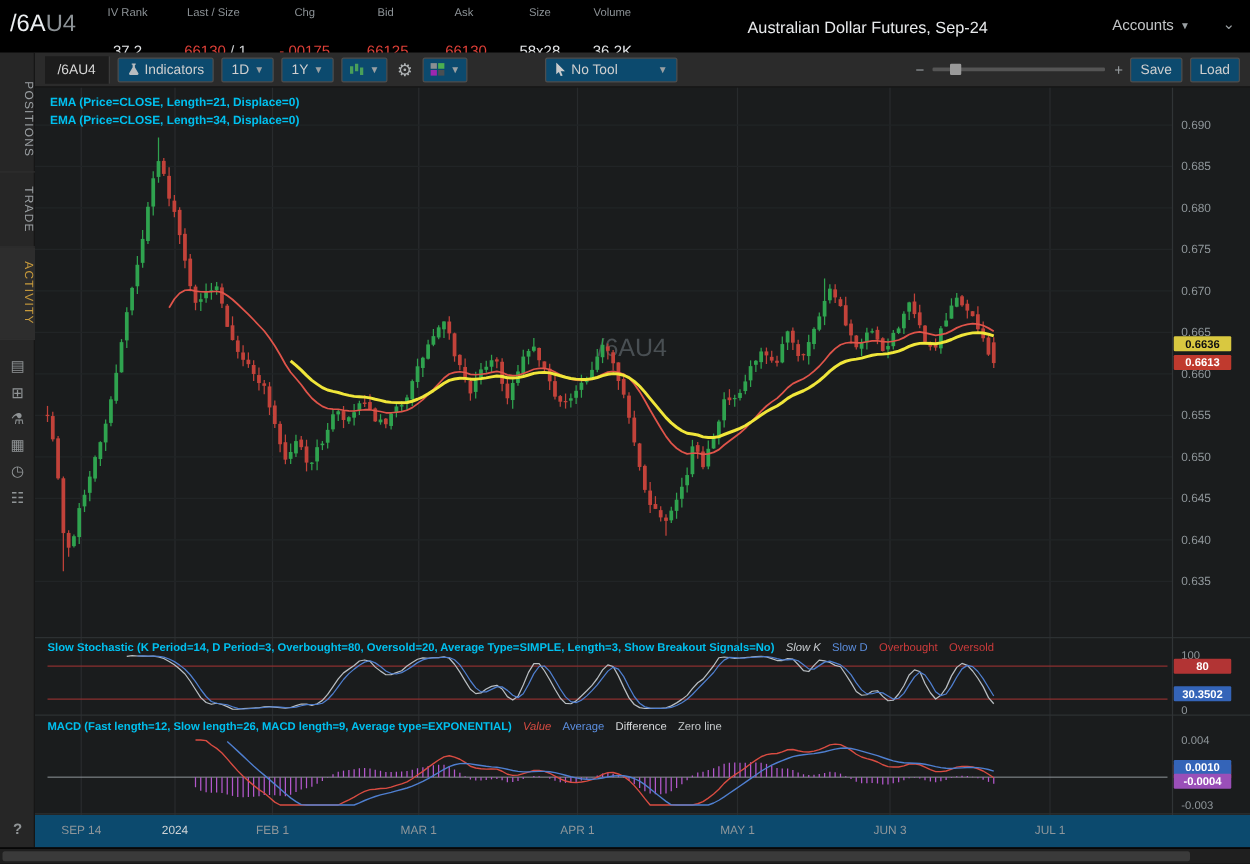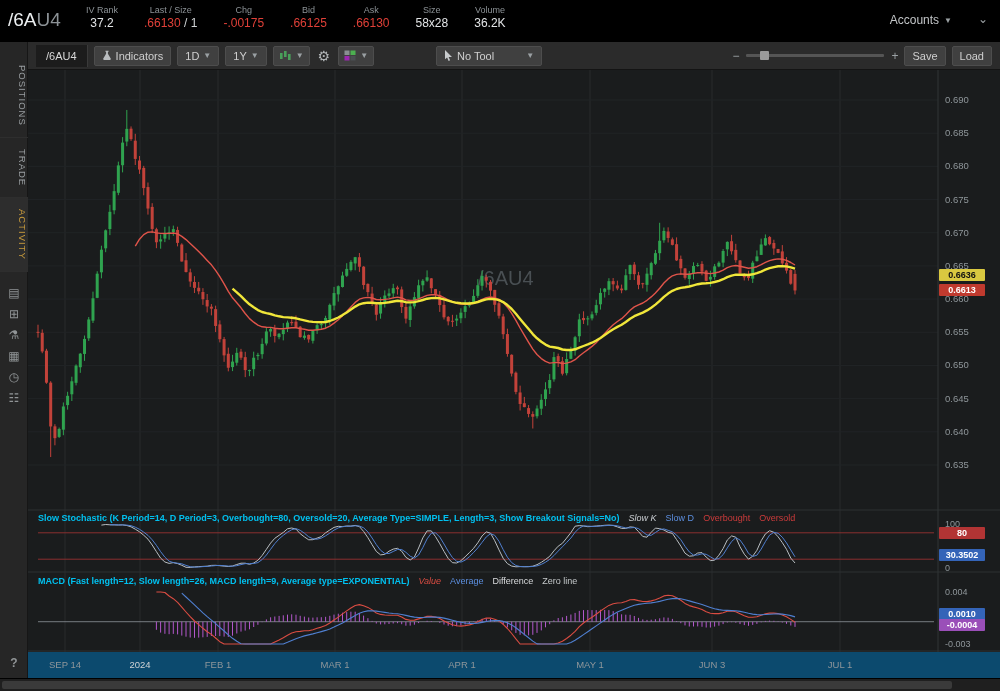--- a/index.html
+++ b/index.html
@@ -4,41 +4,41 @@
 <style>
   html,body{margin:0;padding:0;}
   body{width:1000px;height:691px;background:#000;font-family:"Liberation Sans",sans-serif;position:relative;overflow:hidden;-webkit-font-smoothing:antialiased;}
 
   
   .header{position:absolute;left:0;top:0;width:1000px;height:42px;background:#000;}
   .symbol{position:absolute;left:8px;top:9px;font-size:19px;color:#eceff1;}
   .symbol .suffix{color:#8c9296;}
   .hfields{position:absolute;left:86px;top:5px;display:flex;gap:26px;}
   .hf-col{text-align:center;}
-  .hf-label{font-size:9px;color:#8c9296;margin-bottom:1px;white-space:nowrap;}
+  .hf-label{font-size:9px;color:#8c9296;margin-bottom:19px;white-space:nowrap;}
   .hf-value{font-size:12px;color:#e2e4e6;white-space:nowrap;}
   .hf-value.red{color:#e04038;}
   .hf-value .dim{color:#cfd2d4;}
   .desc{position:absolute;left:598px;top:14px;font-size:13px;color:#e8eaec;white-space:nowrap;}
   .accounts{position:absolute;right:48px;top:13px;font-size:12px;color:#c2c5c7;display:flex;align-items:center;gap:5px;cursor:default;}
   .hdr-collapse{position:absolute;right:12px;top:12px;font-size:12px;color:#9aa0a3;}
 
   
   .sidebar{position:absolute;left:0;top:42px;width:28px;height:636px;background:#262626;border-right:1px solid #161616;box-sizing:border-box;}
   .sidebar-tabs{padding-top:12px;}
   .side-tab{writing-mode:vertical-rl;margin:0 auto;color:#9a9fa2;font-size:9.5px;letter-spacing:1px;padding:11px 0;display:block;text-align:center;width:28px;box-sizing:border-box;border-bottom:1px solid #2e2e2e;}
   .side-tab.active{color:#c79a3c;background:#2d2d2d;}
   .sidebar-icons{margin-top:14px;}
   .side-icon{width:28px;text-align:center;color:#909496;font-size:12px;margin:7px 0;line-height:14px;}
   .side-help{position:absolute;bottom:8px;width:28px;text-align:center;color:#909496;font-size:12px;font-weight:bold;}
 
   
   .toolbar{position:absolute;left:28px;top:42px;width:972px;height:28px;background:#2b2b2b;border-bottom:1px solid #141414;display:flex;align-items:center;gap:6px;padding:0 8px;box-sizing:border-box;}
   .chart-tab{background:#1c1c1c;color:#d8d8d8;font-size:11px;height:22px;padding:0 10px;display:flex;align-items:center;border-right:1px solid #3a3a3a;}
-  .btn{background:#404040;border:1px solid #4d4d4d;color:#cfcfcf;font-size:11px;height:20px;display:flex;align-items:center;gap:4px;padding:0 7px;border-radius:2px;box-sizing:border-box;white-space:nowrap;}
+  .btn{background:#0c4a6e;border:1px solid #4d4d4d;color:#cfcfcf;font-size:11px;height:20px;display:flex;align-items:center;gap:4px;padding:0 7px;border-radius:2px;box-sizing:border-box;white-space:nowrap;}
   .chev{font-size:8px;color:#9aa0a3;}
   .icon-only{padding:0 5px;}
   .gear{background:none;border:none;color:#b0b4b6;font-size:14px;padding:0 2px;}
   .tool-dd{width:106px;margin-left:56px;}
   .tool-dd .chev{margin-left:auto;}
   .zoom{margin-left:auto;display:flex;align-items:center;gap:7px;}
   .zoom .sign{color:#9aa0a3;font-size:12px;}
   .zoom .track{width:138px;height:3px;background:#555;position:relative;border-radius:1px;}
   .zoom .thumb{position:absolute;left:14px;top:-3px;width:9px;height:9px;background:#9a9a9a;border-radius:1px;}
 
@@ -91,20 +91,21 @@
       </div>
       <div class="hf-col">
         <div class="hf-label">Size</div>
         <div class="hf-value">58x28</div>
       </div>
       <div class="hf-col">
         <div class="hf-label">Volume</div>
         <div class="hf-value">36.2K</div>
       </div>
     </div>
+  <div class="desc">Australian Dollar Futures, Sep-24</div>
   <div class="accounts">
     <span>Accounts</span>
     <span class="chev">▼</span>
   </div>
   <div class="hdr-collapse">⌄</div>
 </div>
 
 <div class="sidebar">
   <div class="sidebar-tabs">
       <div class="side-tab">POSITIONS</div>
@@ -753,20 +754,24 @@
         <line x1="745.9" y1="551.7142857142857" x2="745.9" y2="550.8" stroke="#b357cc" stroke-width="1"></line>
         <line x1="750.1" y1="551.7142857142857" x2="750.1" y2="551.3" stroke="#b357cc" stroke-width="1"></line>
         <line x1="754.3" y1="551.7142857142857" x2="754.3" y2="552.5" stroke="#b357cc" stroke-width="1"></line>
         <line x1="758.5" y1="551.7142857142857" x2="758.5" y2="553.8" stroke="#b357cc" stroke-width="1"></line>
         <line x1="762.8" y1="551.7142857142857" x2="762.8" y2="555.5" stroke="#b357cc" stroke-width="1"></line>
         <line x1="767.0" y1="551.7142857142857" x2="767.0" y2="556.9" stroke="#b357cc" stroke-width="1"></line>
         <polyline points="128.4,522.0 132.6,522.0 136.9,522.5 141.1,526.0 145.3,528.7 149.6,532.4 153.8,537.1 158.0,542.0 162.2,546.7 166.5,551.0 170.7,554.7 174.9,558.3 179.2,561.7 183.4,564.4 187.6,568.0 191.8,571.7 196.1,574.0 200.3,574.0 204.5,574.0 208.8,574.0 213.0,574.0 217.2,574.0 221.5,574.0 225.7,574.0 229.9,574.0 234.1,574.0 238.4,574.0 242.6,574.0 246.8,571.9 251.1,569.9 255.3,567.7 259.5,565.2 263.7,563.1 268.0,561.7 272.2,561.4 276.4,560.8 280.7,560.7 284.9,559.7 289.1,558.3 293.3,557.1 297.6,555.5 301.8,553.0 306.0,550.0 310.3,547.1 314.5,543.9 318.7,540.9 322.9,538.0 327.2,535.5 331.4,534.6 335.6,535.7 339.9,537.4 344.1,539.9 348.3,543.0 352.6,544.4 356.8,545.0 361.0,545.3 365.2,545.2 369.5,545.3 373.7,547.0 377.9,549.4 382.2,550.3 386.4,550.1 390.6,548.9 394.8,547.7 399.1,546.4 403.3,546.4 407.5,547.1 411.8,548.6 416.0,550.9 420.2,553.1 424.4,554.8 428.7,555.8 432.9,556.1 437.1,555.6 441.4,554.9 445.6,553.7 449.8,551.8 454.1,549.5 458.3,548.1 462.5,548.0 466.7,549.2 471.0,551.1 475.2,554.3 479.4,558.5 483.7,563.5 487.9,568.9 492.1,574.0 496.3,574.0 500.6,574.0 504.8,574.0 509.0,574.0 513.3,574.0 517.5,574.0 521.7,574.0 525.9,574.0 530.2,573.0 534.4,571.3 538.6,568.5 542.9,565.2 547.1,561.4 551.3,556.7 555.5,553.0 559.8,549.9 564.0,547.2 568.2,544.3 572.5,541.0 576.7,538.1 580.9,535.4 585.2,533.7 589.4,533.0 593.6,532.8 597.8,531.5 602.1,529.8 606.3,529.6 610.5,530.6 614.8,531.5 619.0,531.6 623.2,530.9 627.4,529.7 631.7,527.9 635.9,525.9 640.1,525.3 644.4,525.7 648.6,527.7 652.8,530.3 657.0,533.4 661.3,535.6 665.5,536.9 669.7,538.0 674.0,539.6 678.2,541.8 682.4,543.3 686.6,543.6 690.9,543.6 695.1,542.7 699.3,541.2 703.6,541.0 707.8,541.8 712.0,543.7 716.3,545.7 720.5,547.3 724.7,547.3 728.9,546.8 733.2,545.3 737.4,543.7 741.6,543.1 745.9,543.1 750.1,543.6 754.3,545.0 758.5,546.8 762.8,549.4 767.0,552.2" fill="none" stroke="#d94c42" stroke-width="1.1" stroke-linejoin="round"></polyline>
         <polyline points="153.8,523.2 158.0,527.0 162.2,530.9 166.5,534.9 170.7,538.9 174.9,542.8 179.2,546.6 183.4,550.1 187.6,553.7 191.8,557.3 196.1,561.0 200.3,564.8 204.5,568.3 208.8,571.3 213.0,573.7 217.2,574.0 221.5,574.0 225.7,574.0 229.9,574.0 234.1,574.0 238.4,574.0 242.6,574.0 246.8,574.0 251.1,574.0 255.3,574.0 259.5,572.3 263.7,570.4 268.0,568.7 272.2,567.2 276.4,565.9 280.7,564.9 284.9,563.9 289.1,562.7 293.3,561.6 297.6,560.4 301.8,558.9 306.0,557.1 310.3,555.1 314.5,552.9 318.7,550.5 322.9,548.0 327.2,545.5 331.4,543.3 335.6,541.8 339.9,540.9 344.1,540.7 348.3,541.1 352.6,541.8 356.8,542.4 361.0,543.0 365.2,543.5 369.5,543.8 373.7,544.5 377.9,545.4 382.2,546.4 386.4,547.1 390.6,547.5 394.8,547.5 399.1,547.3 403.3,547.1 407.5,547.1 411.8,547.4 416.0,548.1 420.2,549.1 424.4,550.2 428.7,551.4 432.9,552.3 437.1,553.0 441.4,553.4 445.6,553.4 449.8,553.1 454.1,552.4 458.3,551.5 462.5,550.8 466.7,550.5 471.0,550.6 475.2,551.4 479.4,552.8 483.7,554.9 487.9,557.7 492.1,561.0 496.3,564.4 500.6,567.8 504.8,571.1 509.0,573.9 513.3,574.0 517.5,574.0 521.7,574.0 525.9,574.0 530.2,574.0 534.4,574.0 538.6,574.0 542.9,572.4 547.1,570.2 551.3,567.5 555.5,564.6 559.8,561.7 564.0,558.8 568.2,555.9 572.5,552.9 576.7,550.0 580.9,547.0 585.2,544.4 589.4,542.1 593.6,540.2 597.8,538.5 602.1,536.8 606.3,535.3 610.5,534.4 614.8,533.8 619.0,533.3 623.2,532.9 627.4,532.2 631.7,531.4 635.9,530.3 640.1,529.3 644.4,528.6 648.6,528.4 652.8,528.8 657.0,529.7 661.3,530.9 665.5,532.1 669.7,533.3 674.0,534.5 678.2,536.0 682.4,537.4 686.6,538.7 690.9,539.6 695.1,540.2 699.3,540.4 703.6,540.6 707.8,540.8 712.0,541.4 716.3,542.3 720.5,543.3 724.7,544.1 728.9,544.6 733.2,544.8 737.4,544.5 741.6,544.3 745.9,544.0 750.1,543.9 754.3,544.1 758.5,544.7 762.8,545.6 767.0,546.9" fill="none" stroke="#4f7fd0" stroke-width="1.1" stroke-linejoin="round"></polyline>
       </g>
     </svg>
+  <div class="chart-legend">
+    <div style="color: rgb(0, 192, 239);">EMA (Price=CLOSE, Length=21, Displace=0)</div>
+    <div style="color: rgb(0, 192, 239);">EMA (Price=CLOSE, Length=34, Displace=0)</div>
+  </div>
   <div class="panel-header" style="top:443px;">
     <span class="panel-title" style="color: rgb(0, 192, 239);">Slow Stochastic (K Period=14, D Period=3, Overbought=80, Oversold=20, Average Type=SIMPLE, Length=3, Show Breakout Signals=No)</span>
     <span style="display:flex;gap:9px;">
         <span class="lg-item" style="color: rgb(200, 204, 208); font-style: italic;">Slow K</span>
         <span class="lg-item" style="color: rgb(92, 143, 224);">Slow D</span>
         <span class="lg-item" style="color: rgb(204, 59, 59);">Overbought</span>
         <span class="lg-item" style="color: rgb(204, 59, 59);">Oversold</span>
       </span>
   </div>
   <div class="panel-header" style="top:506px;">

